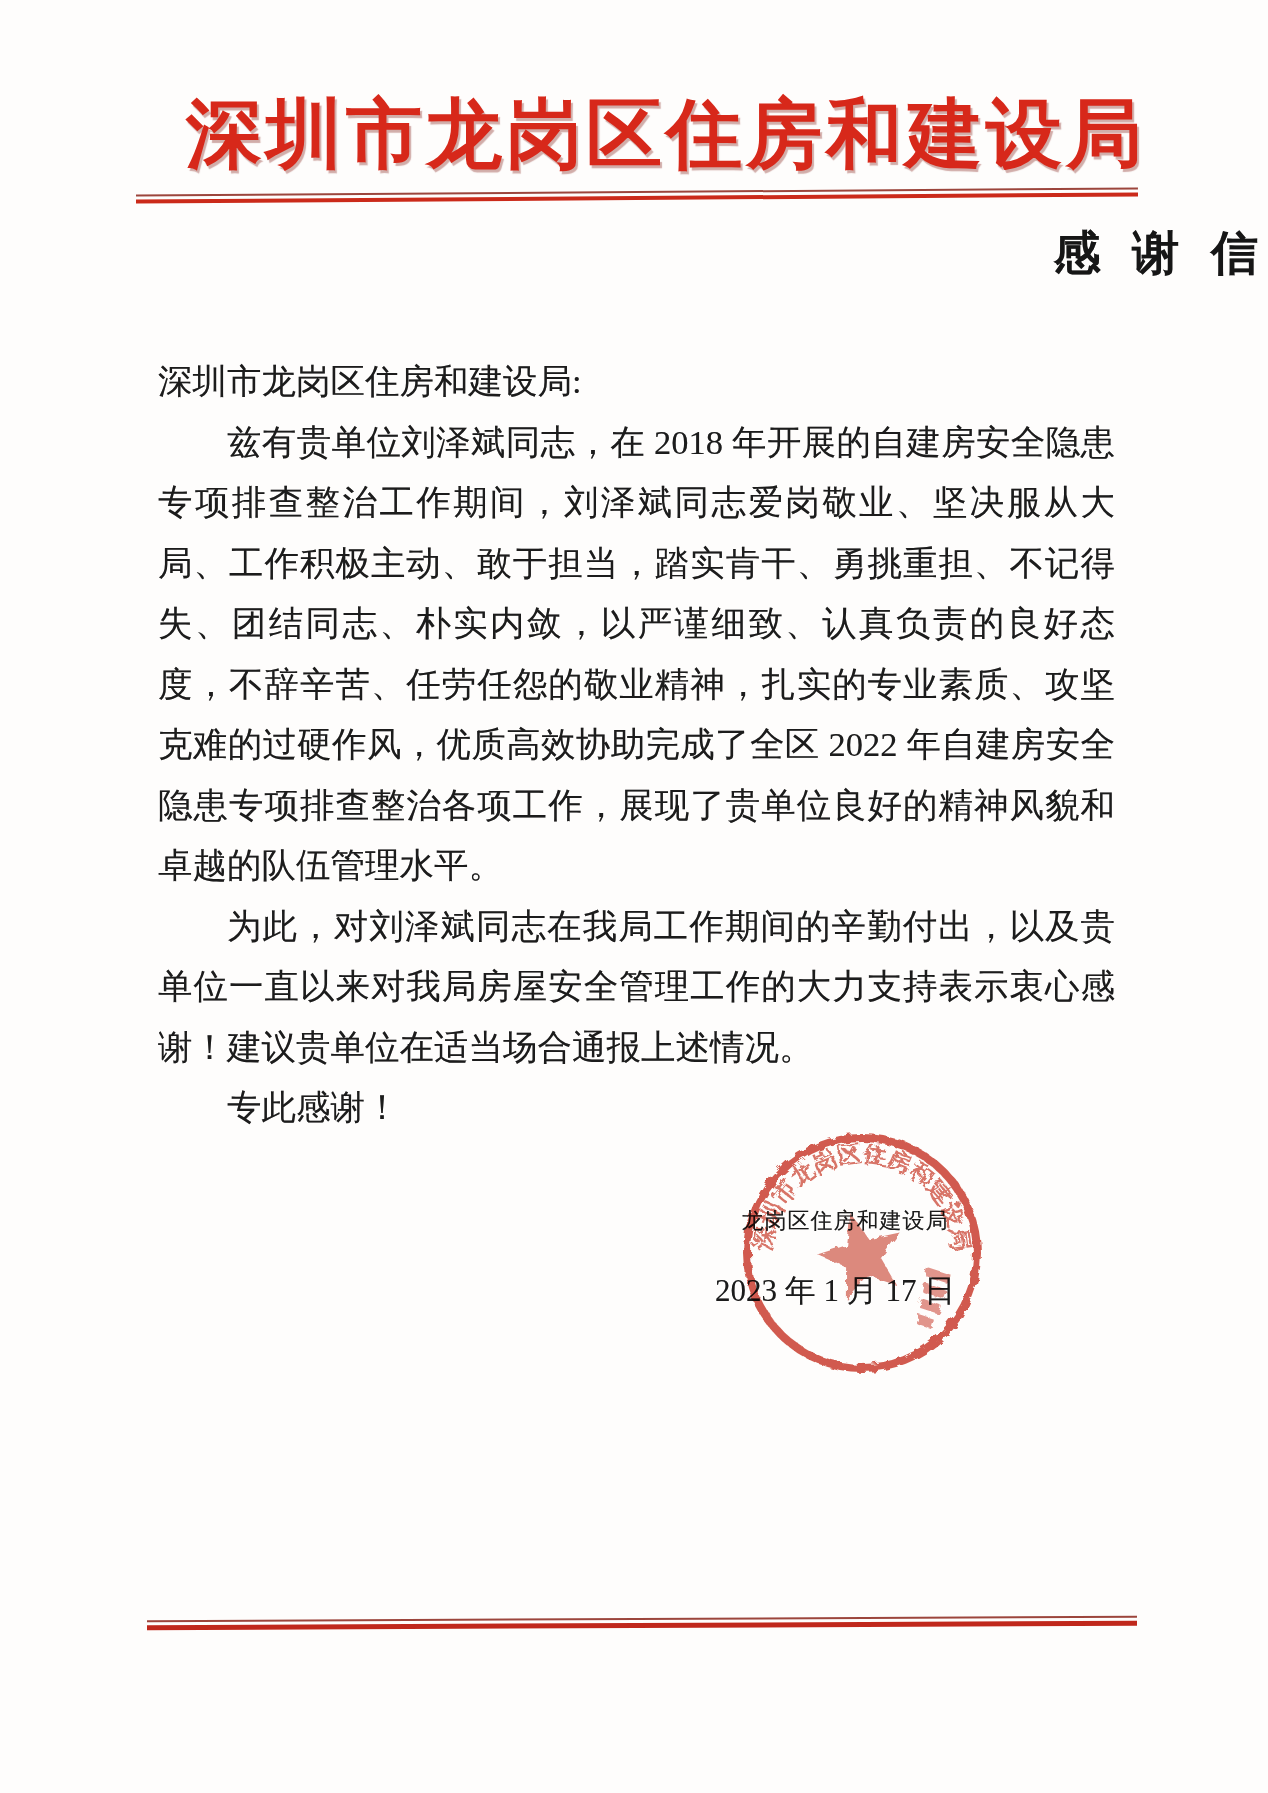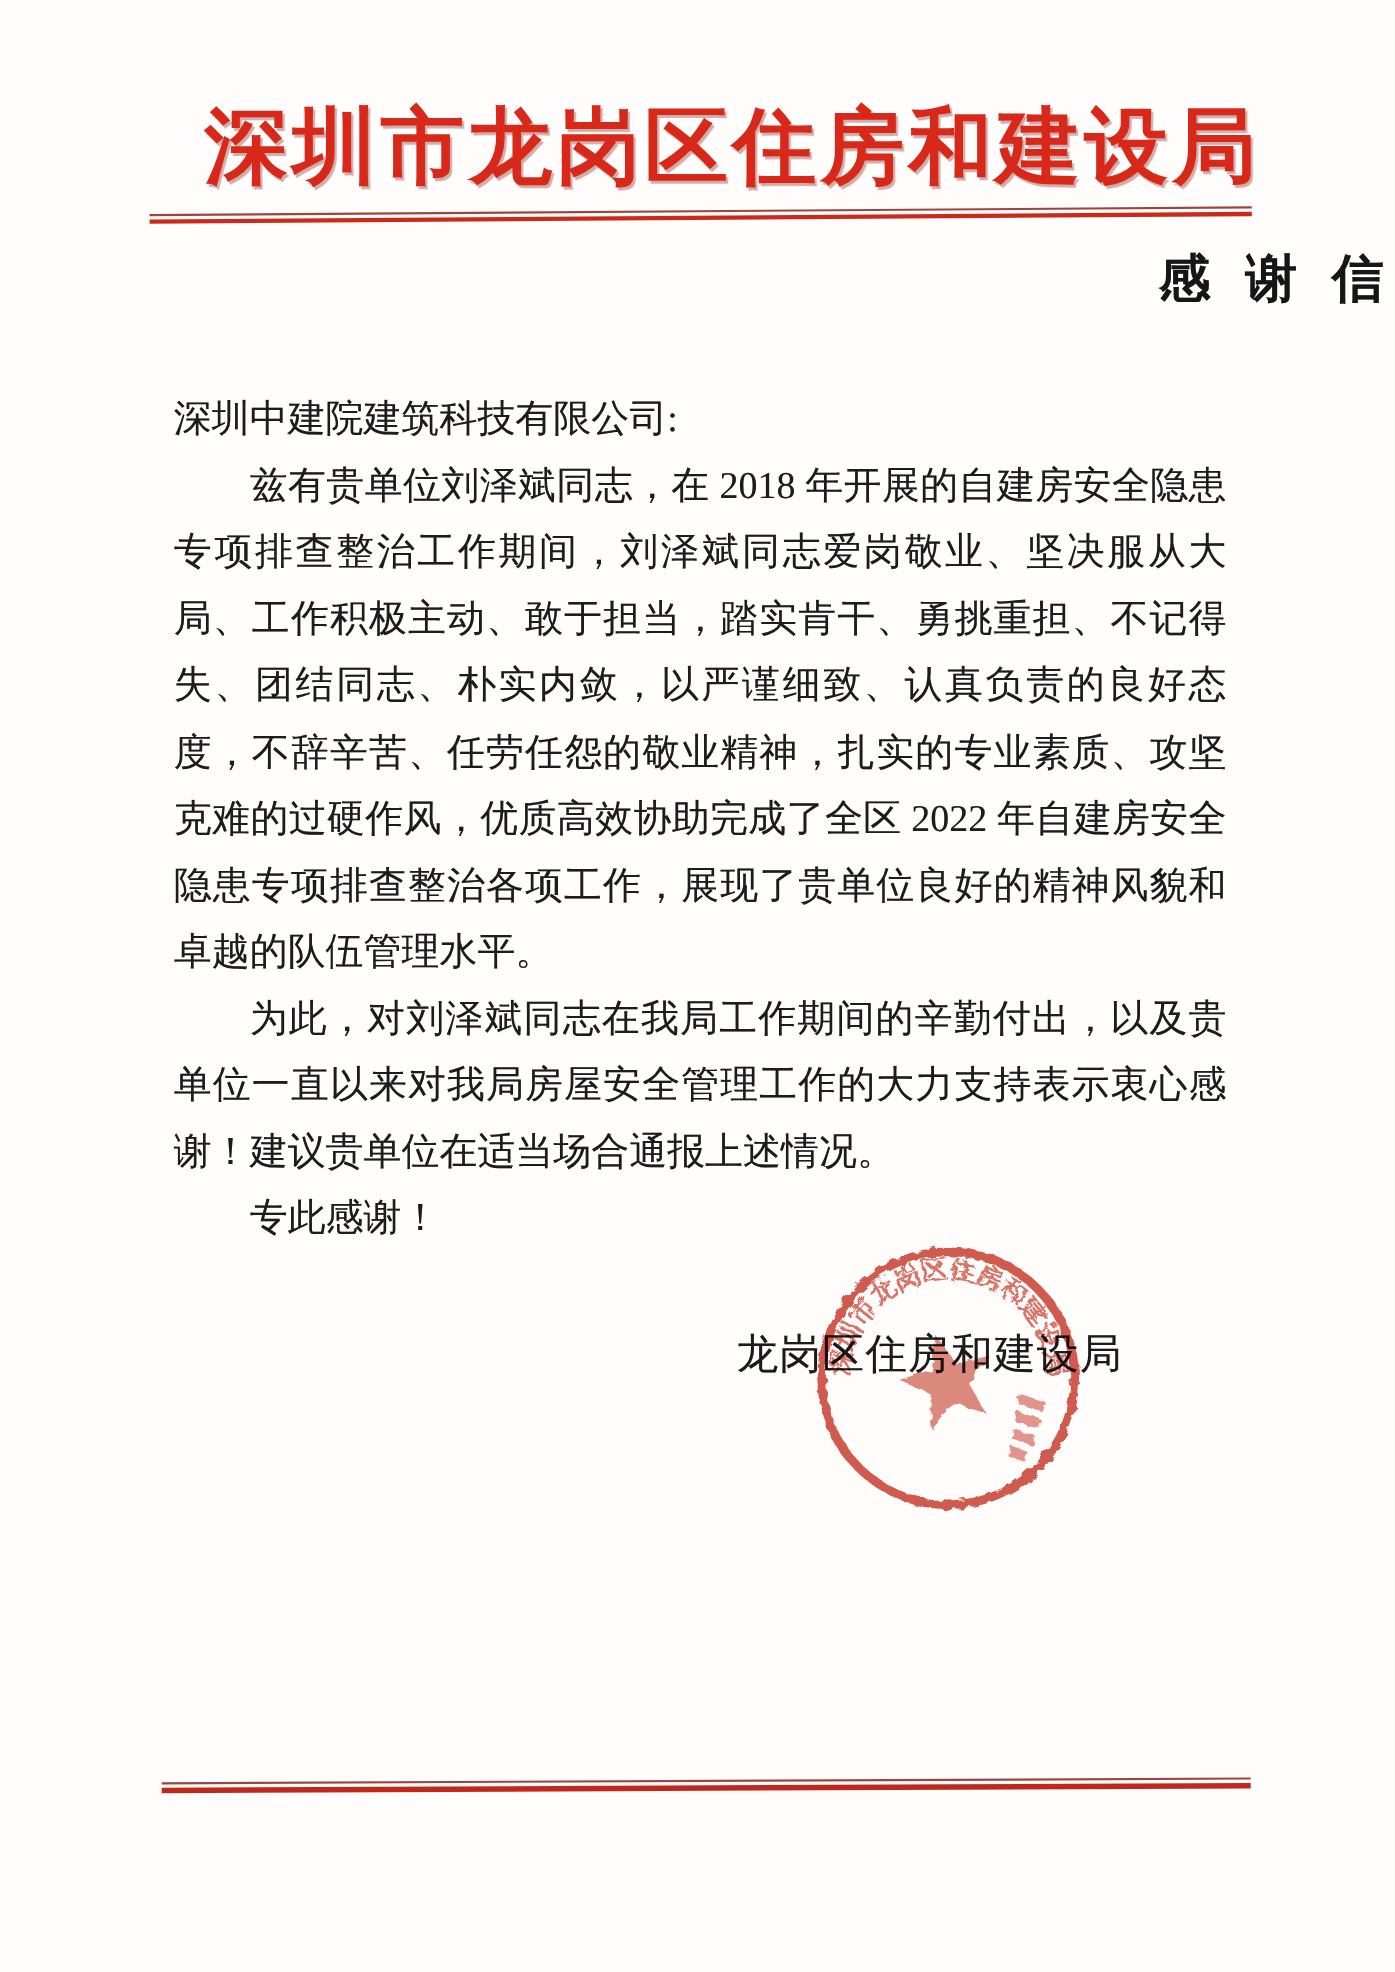--- a/index.html
+++ b/index.html
@@ -29,21 +29,21 @@
   }
   .body{
     position:absolute;top:351px;left:158px;width:957px;
     font-size:34.5px;line-height:60.5px;color:#1c1c1c;
     text-align:justify;text-shadow:0 0 .6px rgba(0,0,0,.38);
   }
   .body p{margin:0;}
   .body p.para{text-indent:2em;}
   .signature{
     position:absolute;top:1206px;left:665px;width:360px;
-    text-align:center;font-size:38px;color:#1b1b1b;letter-spacing:1px;
+    text-align:center;font-size:22px;color:#1b1b1b;letter-spacing:1px;
     text-shadow:0 0 .6px rgba(0,0,0,.38);
   }
   .sign-date{
     position:absolute;top:1270px;left:655px;width:360px;
     text-align:center;font-size:31px;color:#1b1b1b;
     text-shadow:0 0 .6px rgba(0,0,0,.38);
   }
   .seal{
     position:absolute;top:1127px;left:736px;
     mix-blend-mode:multiply;opacity:.92;filter:blur(.4px);
@@ -58,27 +58,28 @@
 
   <div class="rule rule-top">
     <div class="thin"></div>
     <div class="gap"></div>
     <div class="thick"></div>
   </div>
 
   <h1 class="title">感 谢 信</h1>
 
   <div class="body">
-    <p class="salutation">深圳中建院建筑科技有限公司:</p>
+    <p class="salutation">深圳市龙岗区住房和建设局:</p>
     <p class="para">兹有贵单位刘泽斌同志，在 2018 年开展的自建房安全隐患专项排查整治工作期间，刘泽斌同志爱岗敬业、坚决服从大局、工作积极主动、敢于担当，踏实肯干、勇挑重担、不记得失、团结同志、朴实内敛，以严谨细致、认真负责的良好态度，不辞辛苦、任劳任怨的敬业精神，扎实的专业素质、攻坚克难的过硬作风，优质高效协助完成了全区 2022 年自建房安全隐患专项排查整治各项工作，展现了贵单位良好的精神风貌和卓越的队伍管理水平。</p>
     <p class="para">为此，对刘泽斌同志在我局工作期间的辛勤付出，以及贵单位一直以来对我局房屋安全管理工作的大力支持表示衷心感谢！建议贵单位在适当场合通报上述情况。</p>
     <p class="para">专此感谢！</p>
   </div>
 
   <div class="signature">龙岗区住房和建设局</div>
+  <div class="sign-date">2023 年 1 月 17 日</div>
 
   <svg class="seal" width="252" height="250" viewBox="0 0 250 250" xmlns="http://www.w3.org/2000/svg">
     <defs>
       <filter id="stampRough" x="-10%" y="-10%" width="120%" height="120%">
         <feTurbulence type="fractalNoise" baseFrequency="0.12" numOctaves="2" seed="7" result="n"></feTurbulence>
         <feDisplacementMap in="SourceGraphic" in2="n" scale="7"></feDisplacementMap>
         <feGaussianBlur stdDeviation="0.7"></feGaussianBlur>
       </filter>
       <path id="sealArc" d="M 34,126 A 91,91 0 1 1 216,126" fill="none"></path>
     </defs>

